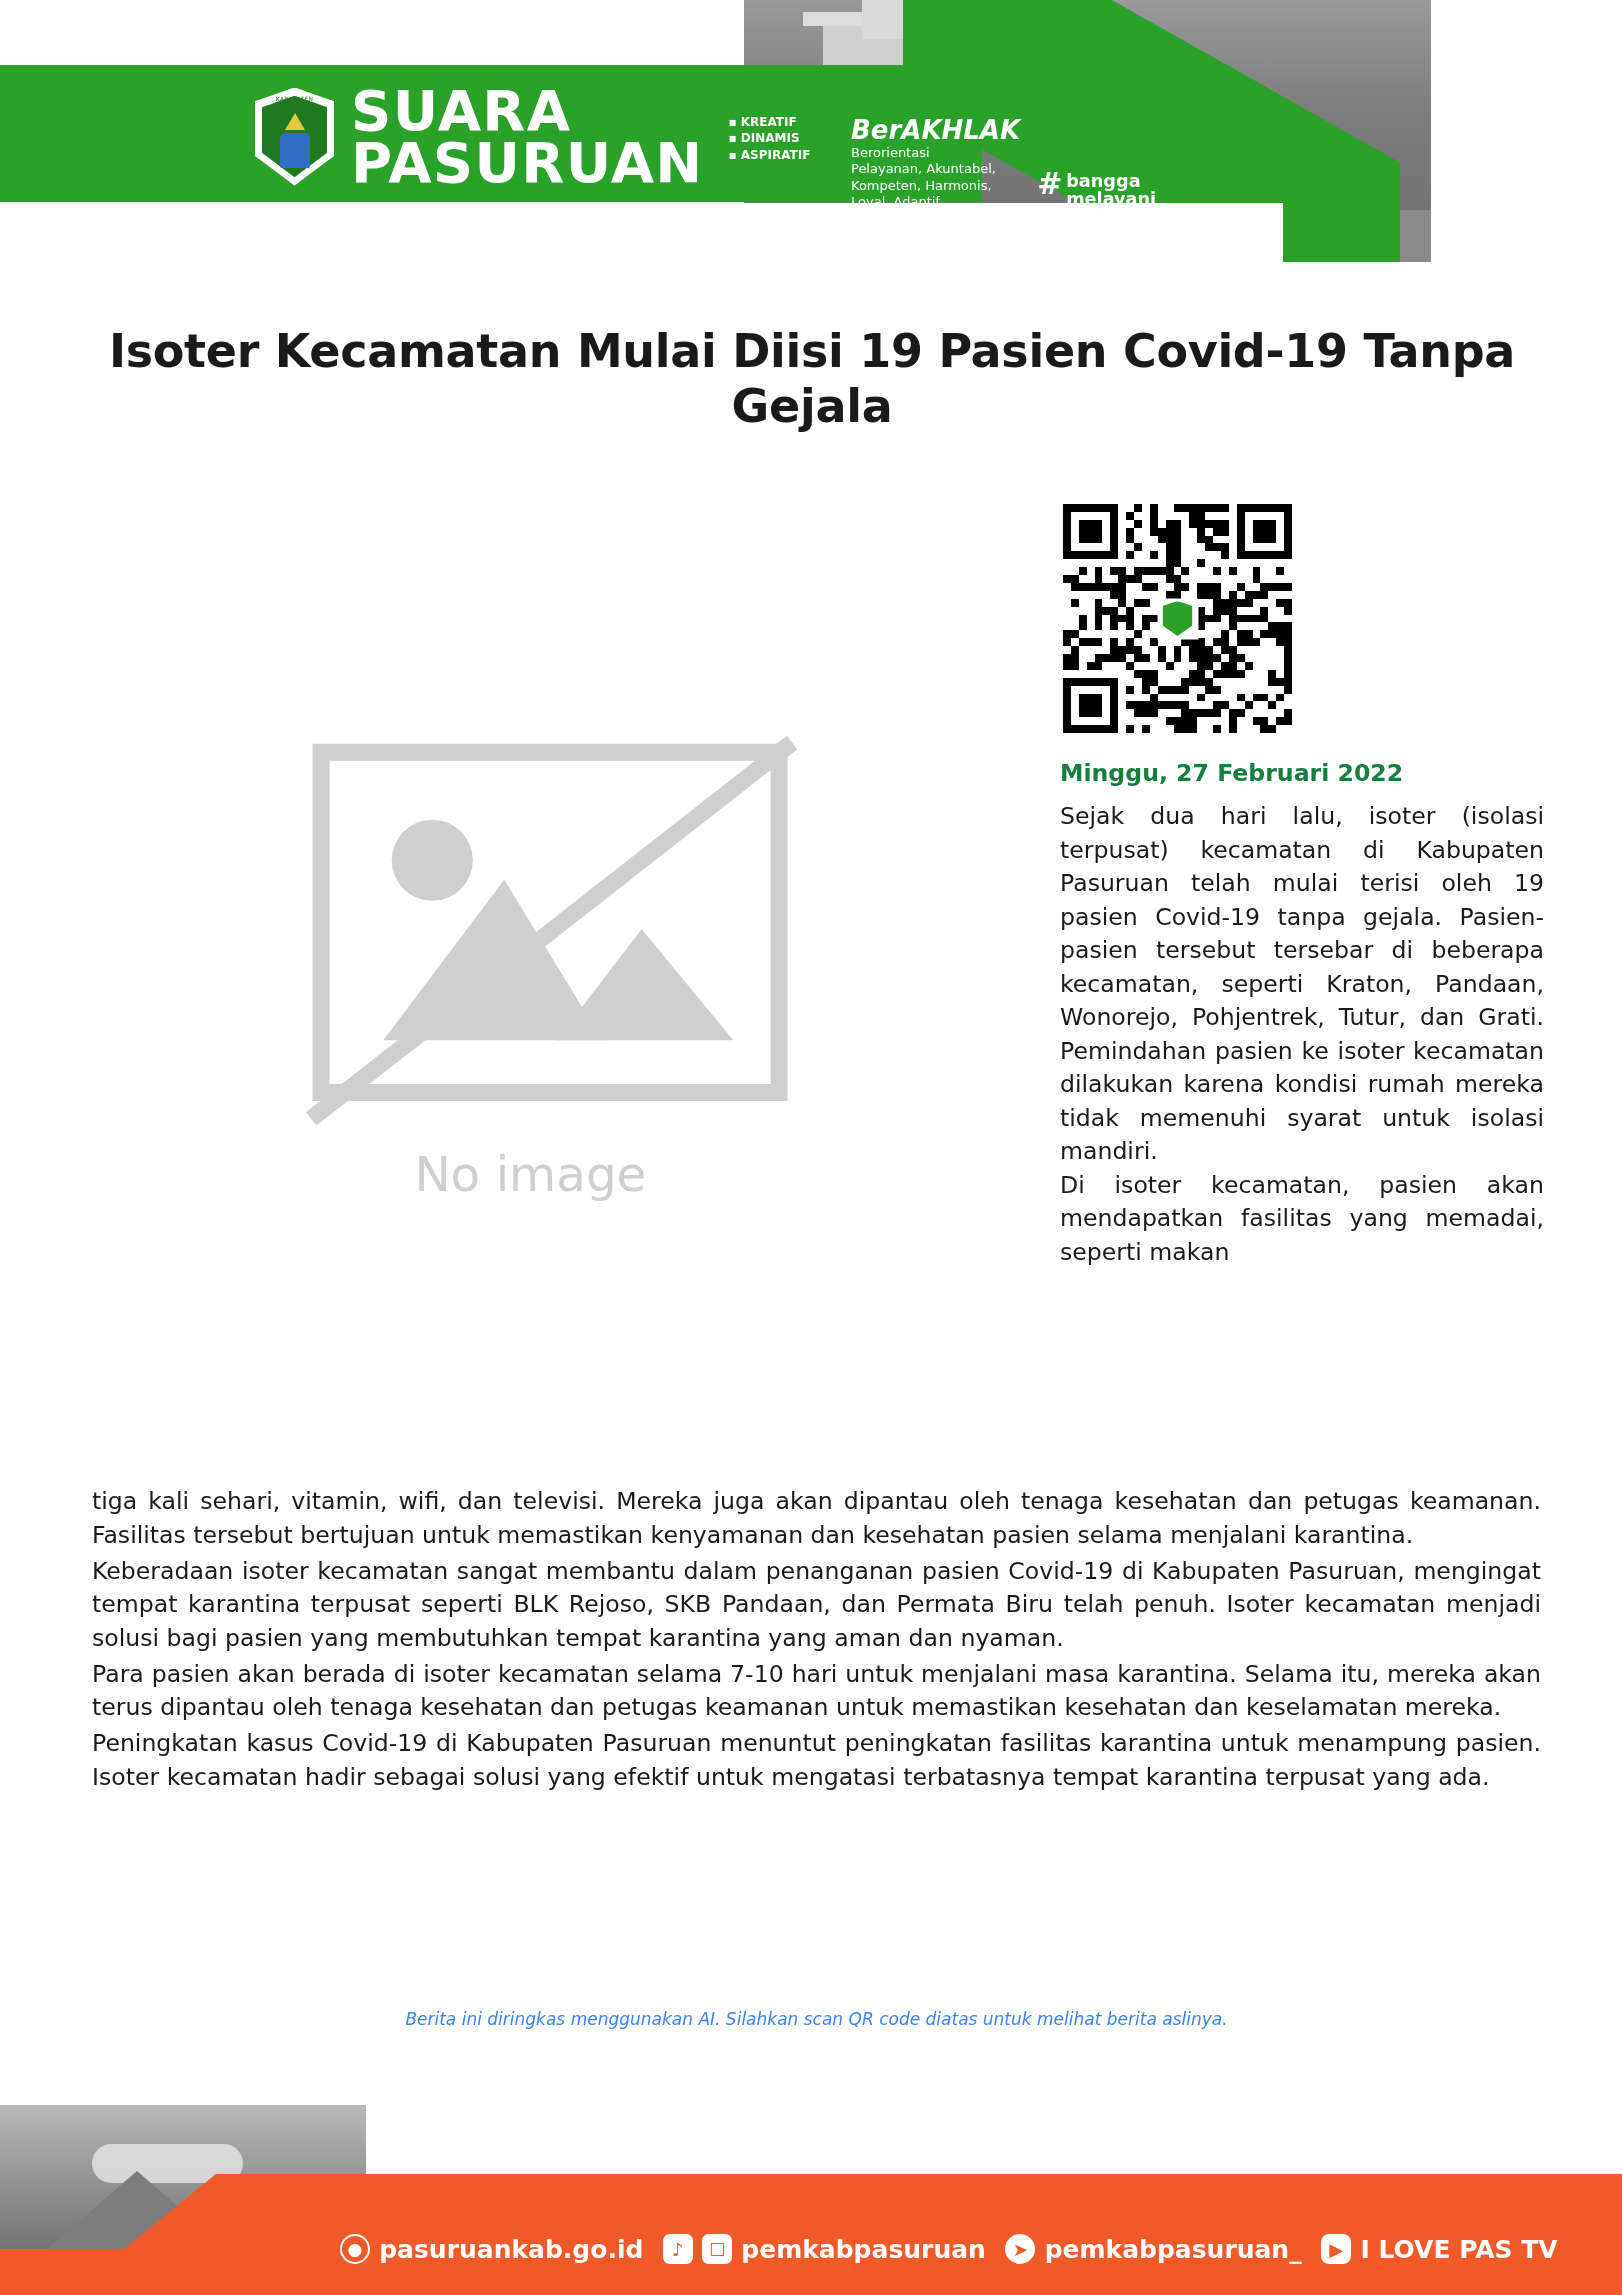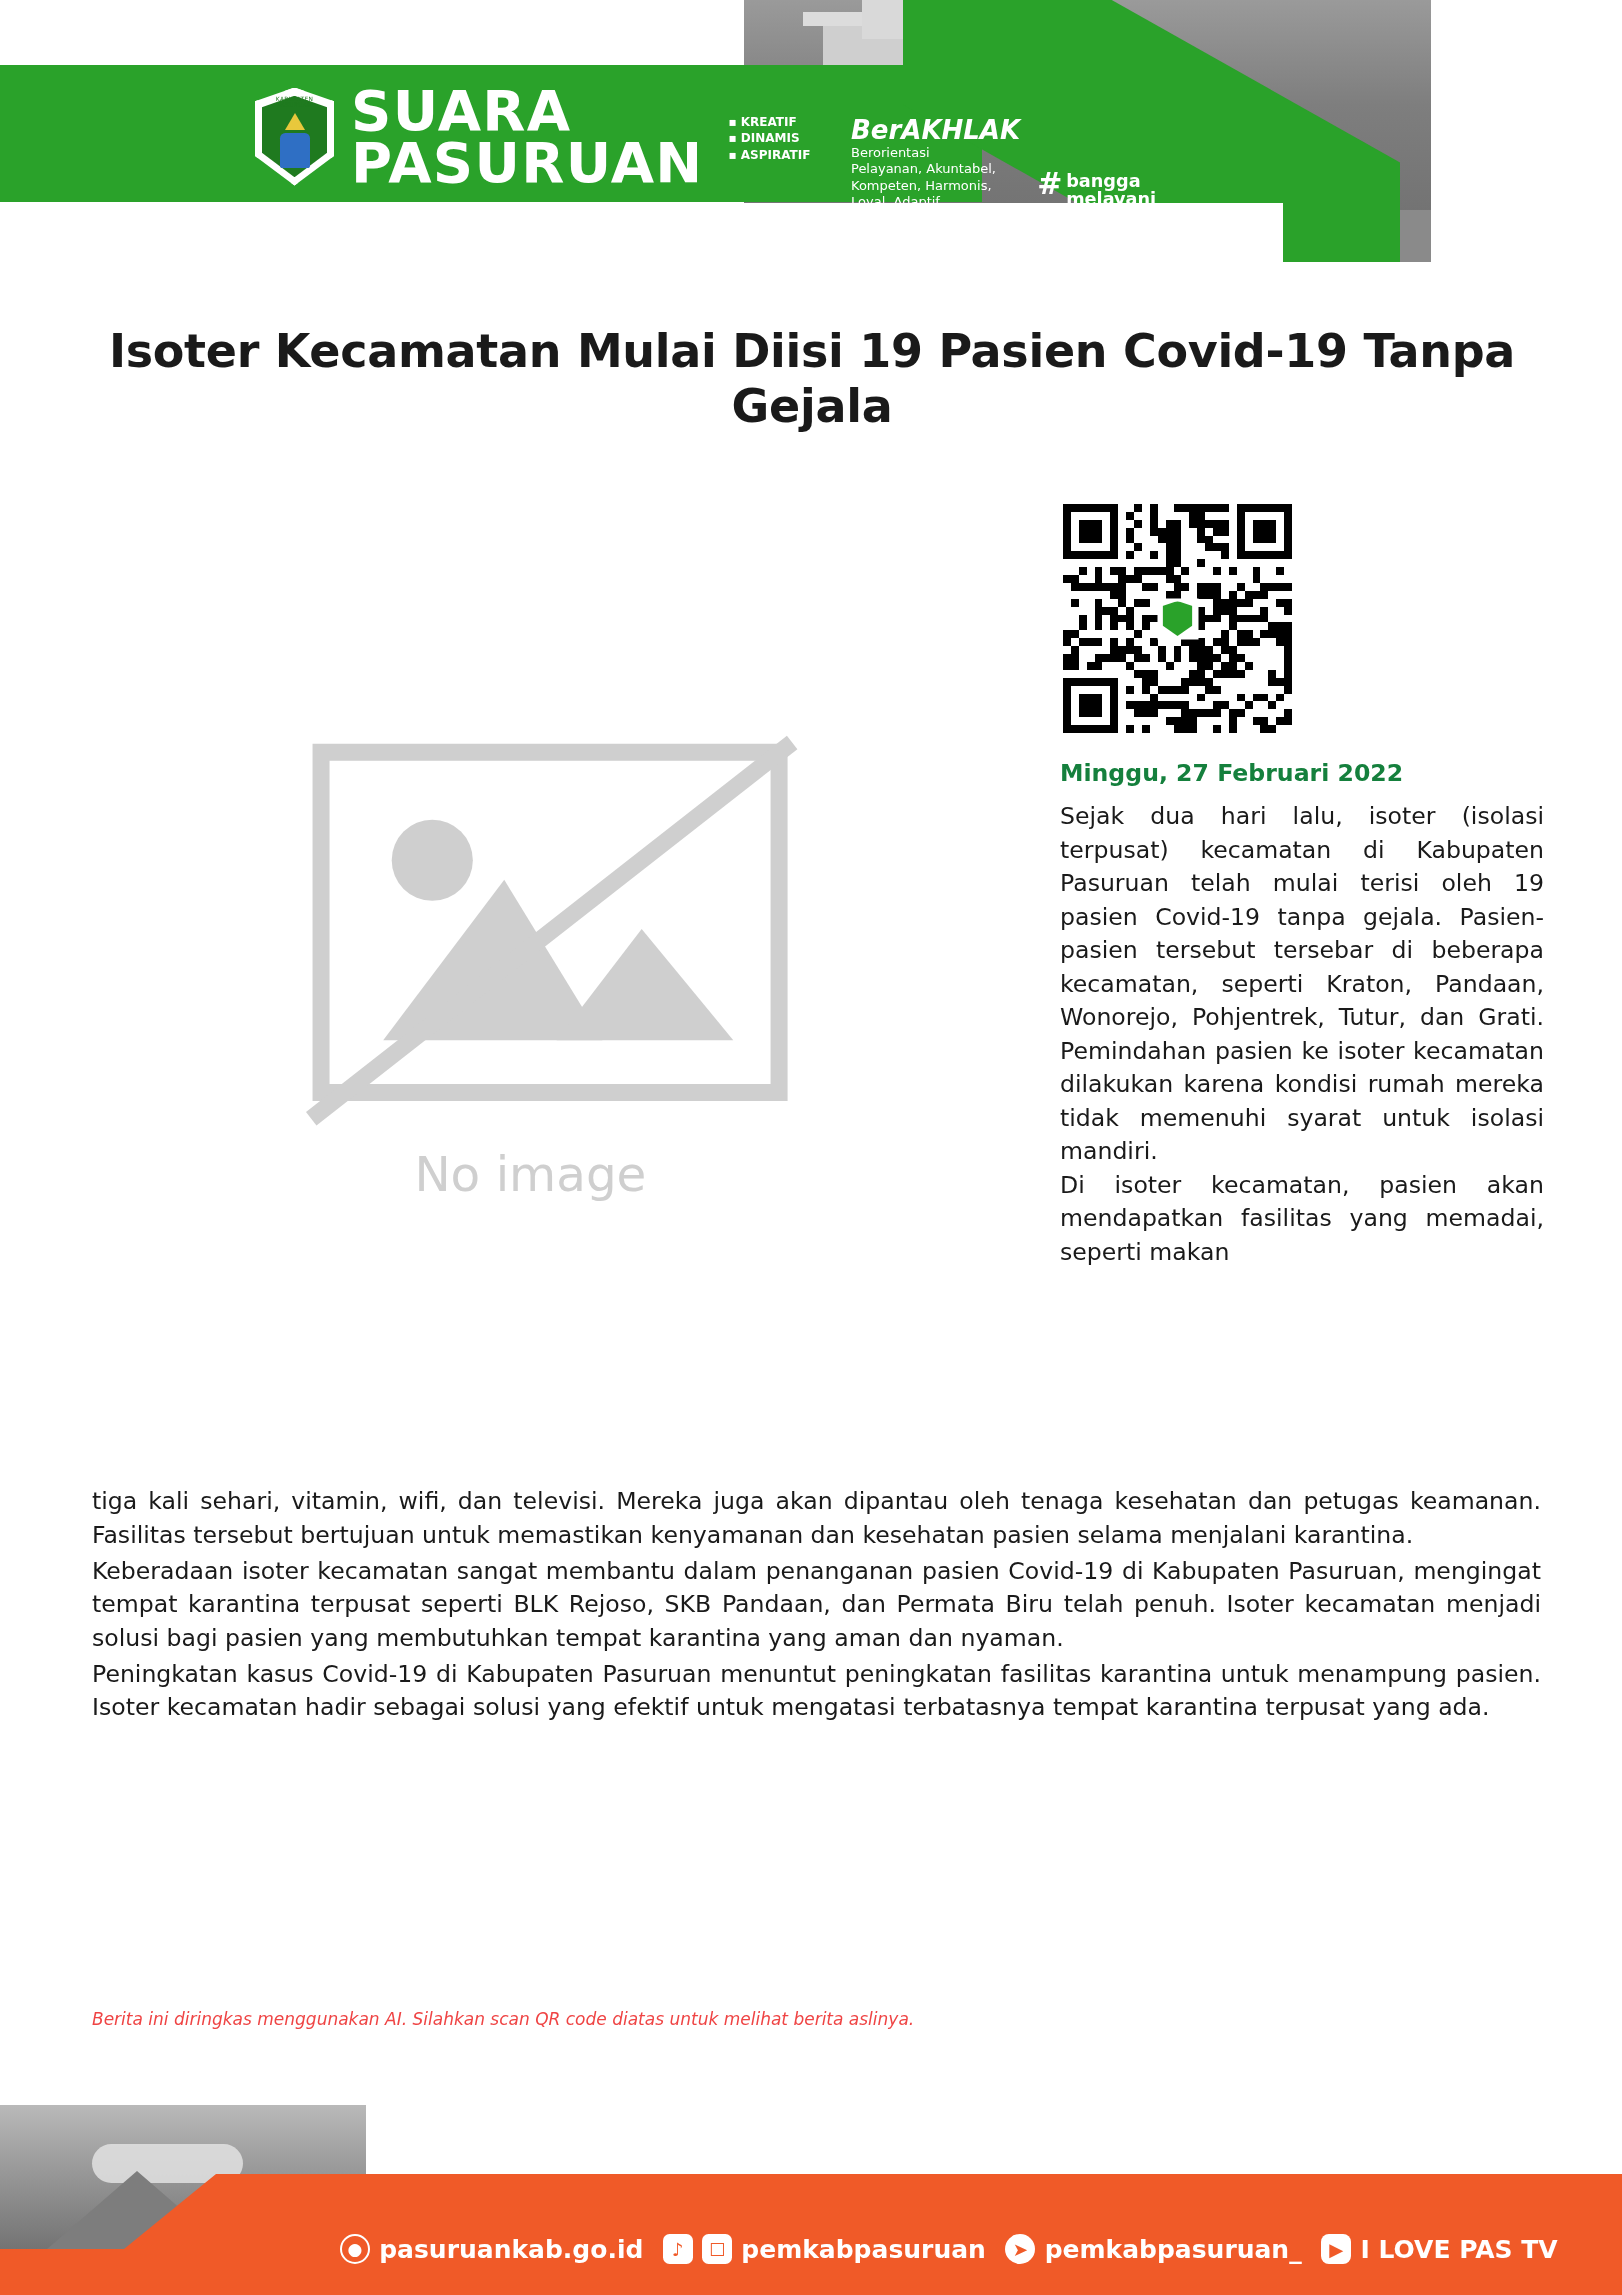--- a/index.html
+++ b/index.html
@@ -225,21 +225,22 @@
     text-align: justify;
   }
   .full-text p { margin: 0 0 2.6px 0; }
   .note {
     position: absolute;
     left: 92px;
     top: 2009px;
     width: 1449px;
     font-size: 17px;
     font-style: italic;
-    color: #ef4444;
+    color: #3b82f6;
+    text-align: center;
   }
 
   
   .footer {
     position: absolute;
     left: 0; bottom: 0;
     width: 1623px;
     height: 190px;
     overflow: hidden;
   }
@@ -1210,20 +1211,21 @@
 <div class="date">Minggu, 27 Februari 2022</div>
 
 <div class="col-text">
   <p>Sejak dua hari lalu, isoter (isolasi terpusat) kecamatan di Kabupaten Pasuruan telah mulai terisi oleh 19 pasien Covid-19 tanpa gejala. Pasien-pasien tersebut tersebar di beberapa kecamatan, seperti Kraton, Pandaan, Wonorejo, Pohjentrek, Tutur, dan Grati. Pemindahan pasien ke isoter kecamatan dilakukan karena kondisi rumah mereka tidak memenuhi syarat untuk isolasi mandiri.</p>
   <p>Di isoter kecamatan, pasien akan mendapatkan fasilitas yang memadai, seperti makan</p>
 </div>
 
 <div class="full-text">
   <p>tiga kali sehari, vitamin, wifi, dan televisi. Mereka juga akan dipantau oleh tenaga kesehatan dan petugas keamanan. Fasilitas tersebut bertujuan untuk memastikan kenyamanan dan kesehatan pasien selama menjalani karantina.</p>
   <p>Keberadaan isoter kecamatan sangat membantu dalam penanganan pasien Covid-19 di Kabupaten Pasuruan, mengingat tempat karantina terpusat seperti BLK Rejoso, SKB Pandaan, dan Permata Biru telah penuh. Isoter kecamatan menjadi solusi bagi pasien yang membutuhkan tempat karantina yang aman dan nyaman.</p>
+  <p>Para pasien akan berada di isoter kecamatan selama 7-10 hari untuk menjalani masa karantina. Selama itu, mereka akan terus dipantau oleh tenaga kesehatan dan petugas keamanan untuk memastikan kesehatan dan keselamatan mereka.</p>
   <p>Peningkatan kasus Covid-19 di Kabupaten Pasuruan menuntut peningkatan fasilitas karantina untuk menampung pasien. Isoter kecamatan hadir sebagai solusi yang efektif untuk mengatasi terbatasnya tempat karantina terpusat yang ada.</p>
 </div>
 
 <div class="note">Berita ini diringkas menggunakan AI. Silahkan scan QR code diatas untuk melihat berita aslinya.</div>
 
 <div class="footer">
   <div class="footer-photo">
     <div class="cloud"></div>
     <div class="mtn"></div>
   </div>

